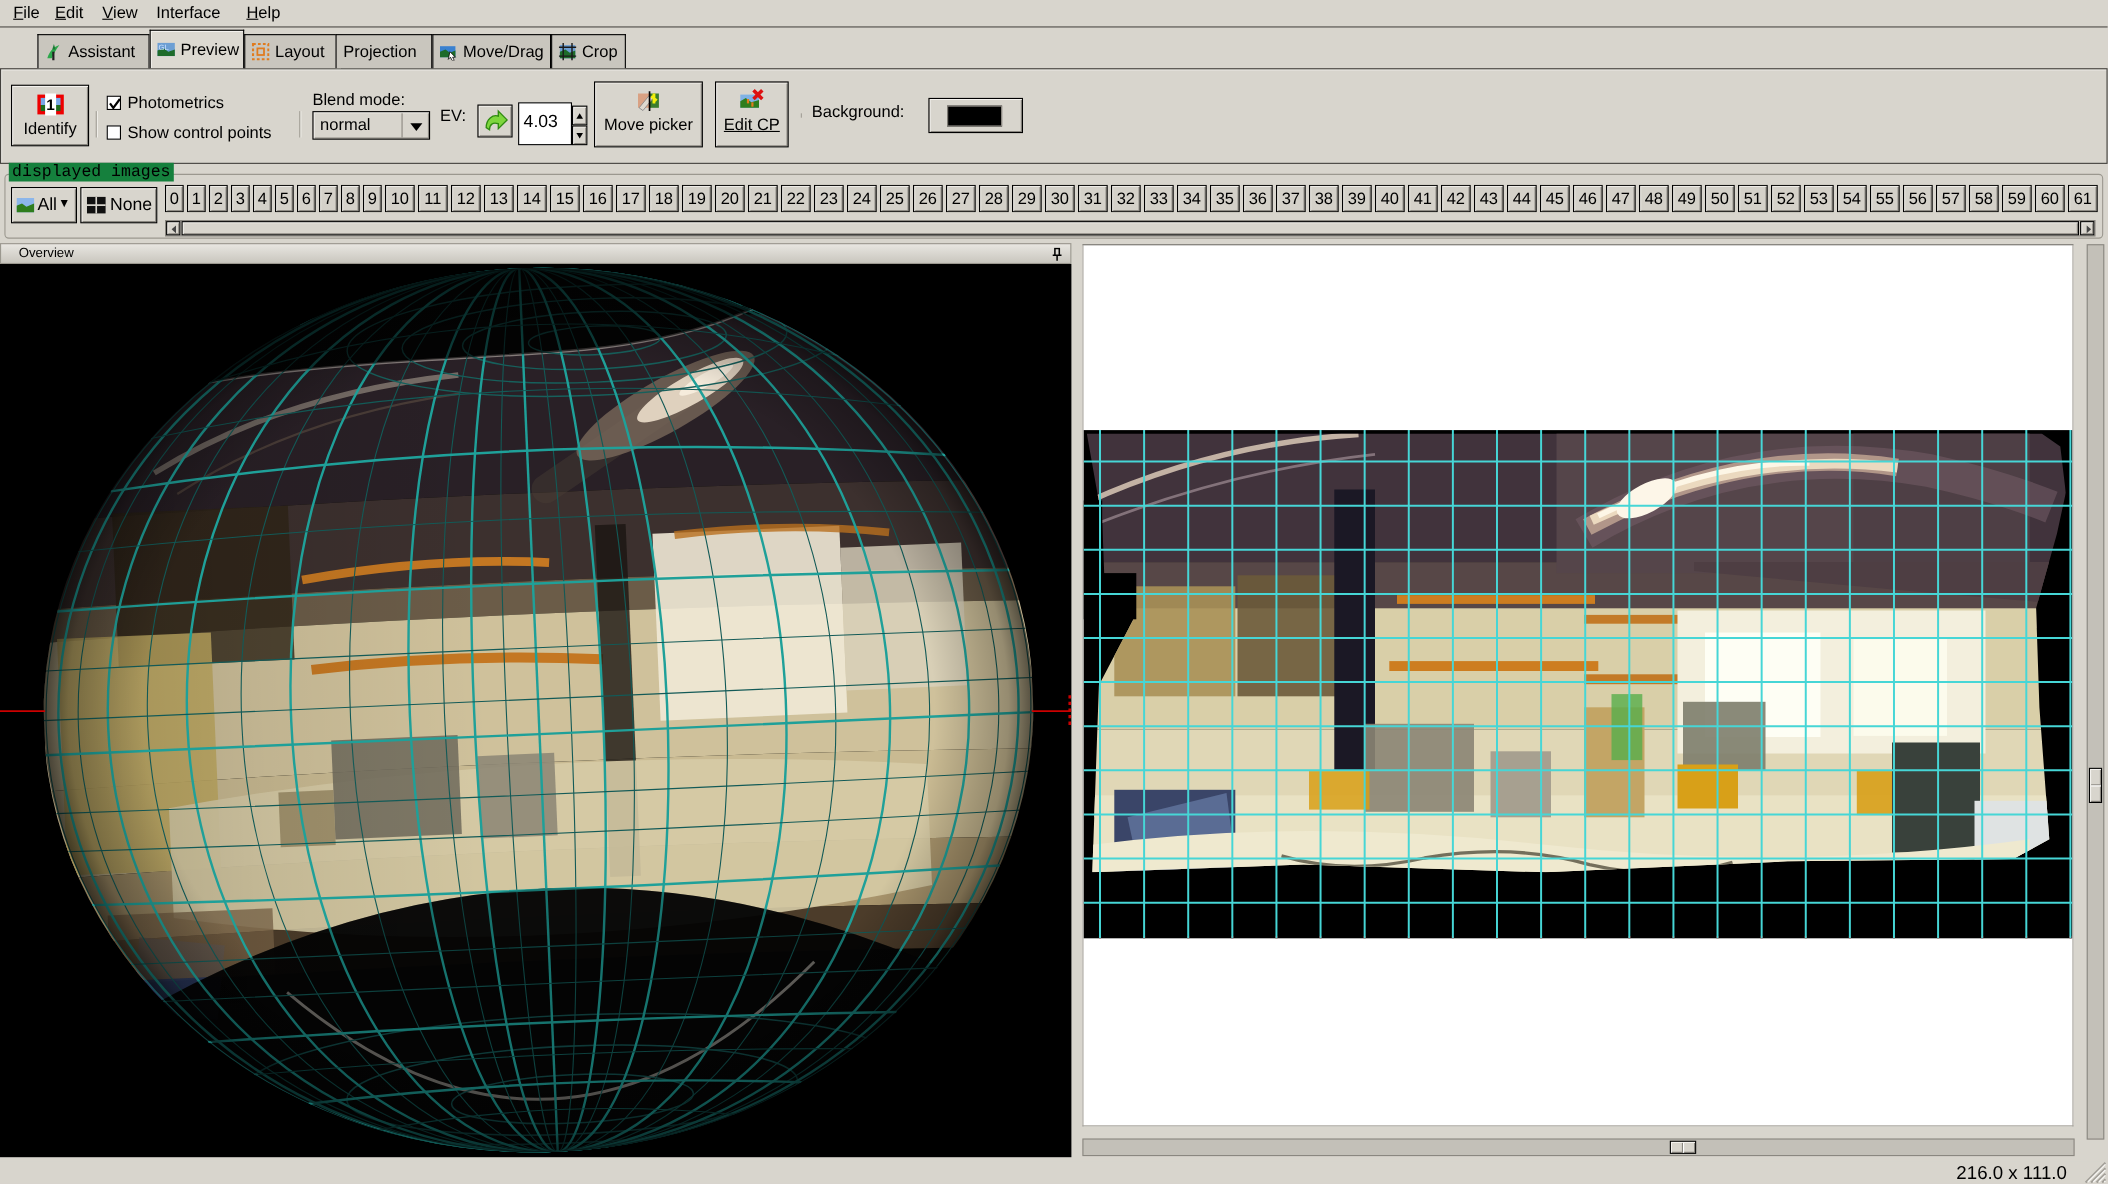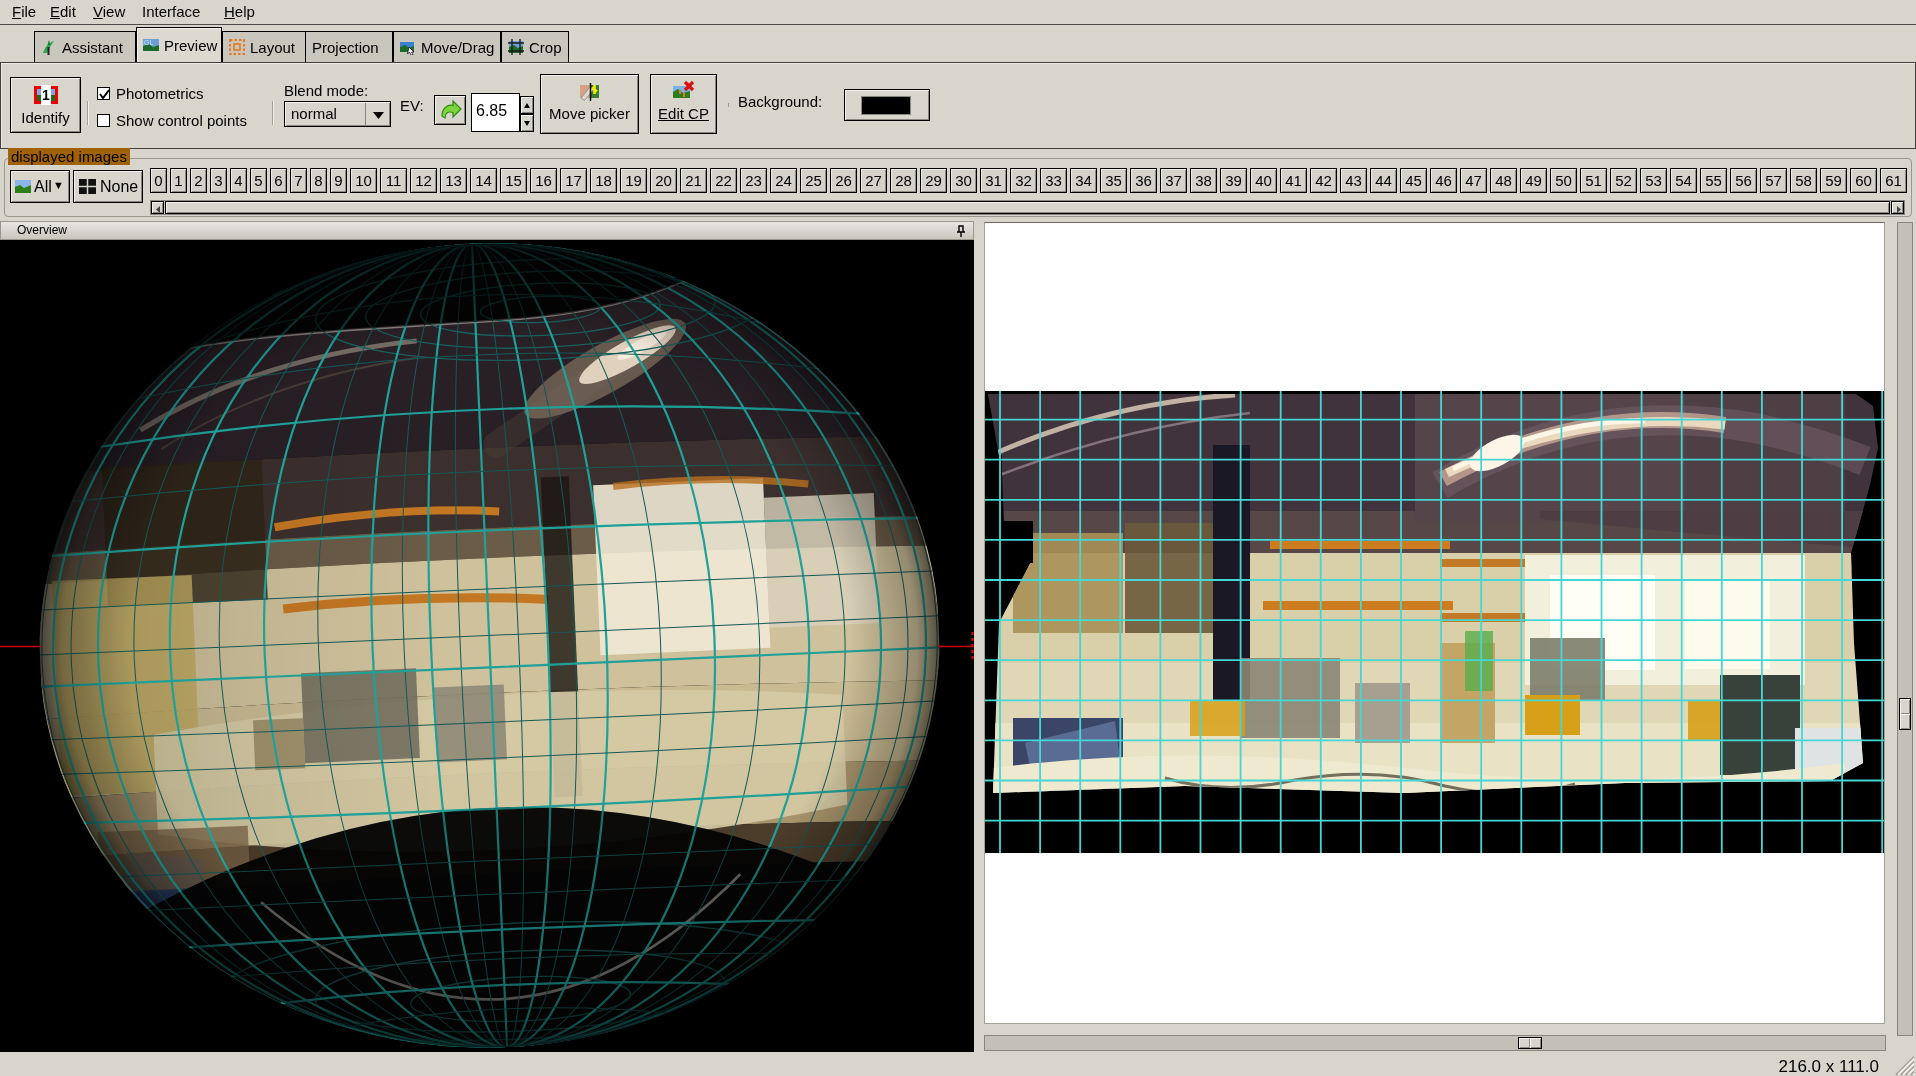--- a/index.html
+++ b/index.html
@@ -16,21 +16,21 @@
     border-bottom:none;font-size:15px;color:#000;display:flex;align-items:center;padding:0 6px;margin-left:32px;}
   .tab.sel{top:1px;height:35px;background:#dcd9d1;box-shadow:inset 1px 1px 0 #f4f2ee;}
   .tab .ticon{width:16px;height:16px;margin-right:5px;position:relative;flex:none;}
   
   #toolbar{position:absolute;left:0;top:62px;width:1916px;height:87px;background:#d8d5cd;font-size:15px;border:1px solid #42403c;box-shadow:inset 1px 1px 0 #eceae5;}
   .btn3d{background:#d8d5cd;border:1px solid #000;box-shadow:inset 1px 1px 0 #f4f2ee, inset -1px -1px 0 #8a8780;}
   .cb{position:absolute;width:13px;height:13px;background:#fff;border:1px solid #000;}
   
   #grp{position:absolute;left:4px;top:158px;width:1908px;height:59px;
     border:1px solid #9b988f;border-radius:4px;}
-  #grplabel{position:absolute;left:8px;top:148px;font-size:15px;background:#a16207;padding:0 3px;z-index:5;}
+  #grplabel{position:absolute;left:8px;top:148px;font-size:15px;background:#15803d;padding:0 3px;z-index:5;font-family:Liberation Mono, monospace;}
   .numbtn{display:inline-block;height:25px;background:#d4d1c9;border:1px solid #000;
     box-shadow:inset 1px 1px 0 #eeece7, inset -1px -1px 0 #908d86;font-size:15px;
     text-align:center;line-height:23px;vertical-align:top;margin-right:3px;}
   
   #overviewbar{position:absolute;left:0;top:221px;width:974px;height:19px;
     background:linear-gradient(#e8e6e1,#c9c6be);border:1px solid #9b988f;font-size:12px;
     line-height:17px;padding-left:16px;}
   #leftcanvas{position:absolute;left:0;top:240px;width:974px;height:812px;background:#000;}
   #rightpane{position:absolute;left:984px;top:222px;width:901px;height:802px;background:#fff;
     border:1px solid #a5a29a;border-top:1px solid #6e6b65;}
@@ -107,21 +107,21 @@
   </div>
 
   <span class="abs" style="left:399px;top:34px;">EV:</span>
   <div class="btn3d abs" style="left:433px;top:32px;width:32px;height:30px;">
     <svg width="30" height="28">
         <path d="M7 20 C7 12 13 8 18 9.5 l0 -4.5 8 8 -8 8 0 -4.5 C13 15 10 17 10 22 z" fill="#7ed63e" stroke="#2e8a10" stroke-width="1.2"></path>
       </svg>
   </div>
 
   <div class="abs" style="left:470px;top:30px;width:49px;height:39px;background:#fff;border:1px solid #000;font-size:16px;">
-    <span class="abs" style="left:4px;top:8px;">6.85</span>
+    <span class="abs" style="left:4px;top:8px;">4.03</span>
   </div>
   <div class="btn3d abs" style="left:519px;top:33px;width:14px;height:18px;"><svg width="12" height="16">
         <path d="M6 6l3 5H3z" fill="#000"></path>
       </svg></div>
   <div class="btn3d abs" style="left:519px;top:51px;width:14px;height:18px;"><svg width="12" height="16">
         <path d="M6 11L3 6h6z" fill="#000"></path>
       </svg></div>
 
   <div class="btn3d abs" style="left:539px;top:11px;width:99px;height:60px;text-align:center;">
     <svg class="abs" style="left:38px;top:6px" width="22" height="22">

